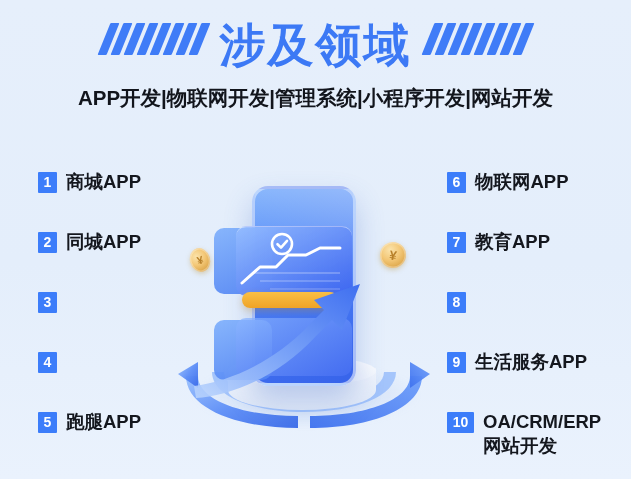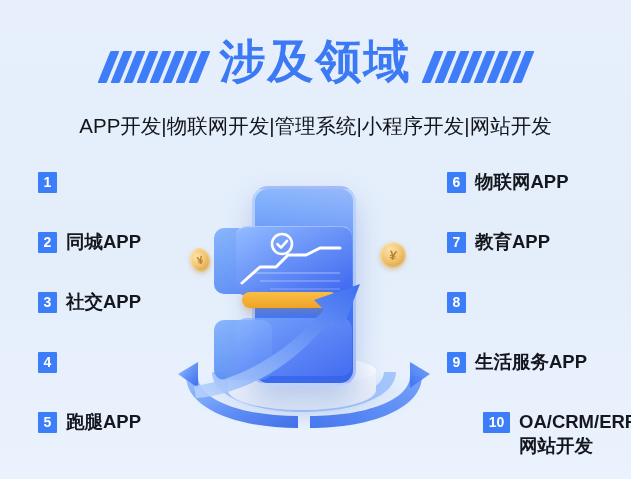--- a/index.html
+++ b/index.html
@@ -14,45 +14,45 @@
     background: linear-gradient(180deg, #e6effb 0%, #e4eefb 55%, #eaf2fd 100%);
     overflow: hidden;
   }
 
   
   .header-row {
     position: absolute;
     top: 22px; left: 0; width: 631px;
     height: 62px;
     display: flex;
-    align-items: flex-end;
+    align-items: flex-start;
     justify-content: center;
     gap: 16px;
   }
   .stripes { display: flex; gap: 4px; height: 34px; align-items: center; }
   .stripes .bar {
     width: 9px; height: 32px;
     background: #3f7cf7;
     transform: skewX(-22deg);
     border-radius: 1px;
   }
   .title-main {
     font-size: 46px;
     font-weight: bold;
     color: #3c79f5;
     letter-spacing: 2px;
     line-height: 1;
     white-space: nowrap;
   }
   .subtitle {
     position: absolute;
-    top: 112px; left: 0; width: 631px;
+    top: 84px; left: 0; width: 631px;
     text-align: center;
     font-size: 20.5px;
-    font-weight: normal;
+    font-weight: bold;
     color: #12151c;
     letter-spacing: 0px;
     white-space: nowrap;
   }
 
   
   .col { position: absolute; width: 200px; }
   .col-left  { left: 38px;  top: 170px; }
   .col-right { left: 447px; top: 170px; }
 
@@ -70,21 +70,21 @@
     padding: 0 3px;
     background: #3c7dfa;
     color: #ffffff;
     font-size: 14px;
     font-weight: bold;
     line-height: 21px;
     text-align: center;
     border-radius: 1px;
     margin-top: 2px;
   }
-  .badge.wide { min-width: 27px; margin-left: 36px; }
+  .badge.wide { min-width: 27px; }
   .item-label {
     font-size: 18.5px;
     font-weight: bold;
     color: #14171e;
     line-height: 1.28;
     white-space: pre-line;
   }
 
   
   .illus { position: absolute; left: 168px; top: 168px; width: 300px; height: 300px; }
@@ -214,28 +214,28 @@
       <span class="bar"></span>
       <span class="bar"></span>
     </div>
   </div>
 
   <div class="subtitle">APP开发|物联网开发|管理系统|小程序开发|网站开发</div>
 
   <div class="col col-left">
     <div class="item">
       <span class="badge">1</span>
+      <span class="item-label">商城APP</span>
     </div>
     <div class="item">
       <span class="badge">2</span>
       <span class="item-label">同城APP</span>
     </div>
     <div class="item">
       <span class="badge">3</span>
-      <span class="item-label">社交APP</span>
     </div>
     <div class="item">
       <span class="badge">4</span>
     </div>
     <div class="item">
       <span class="badge">5</span>
       <span class="item-label">跑腿APP</span>
     </div>
   </div>
 

